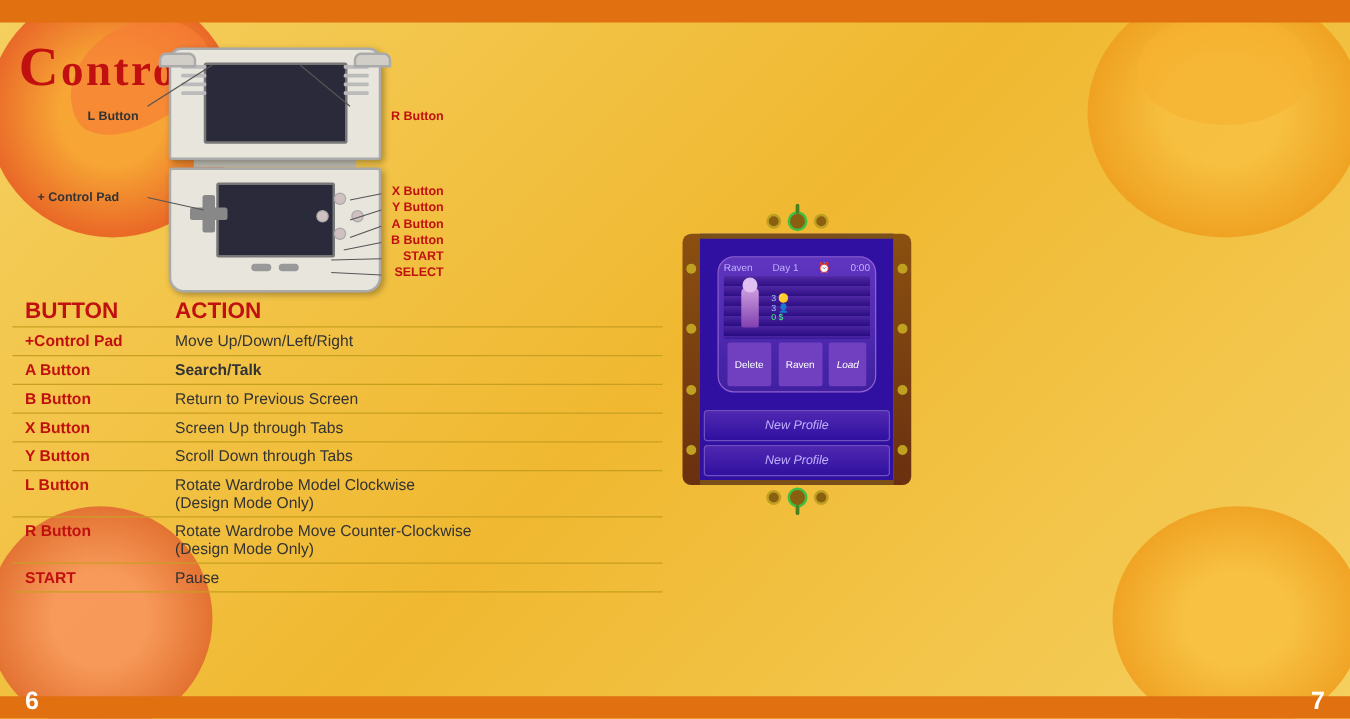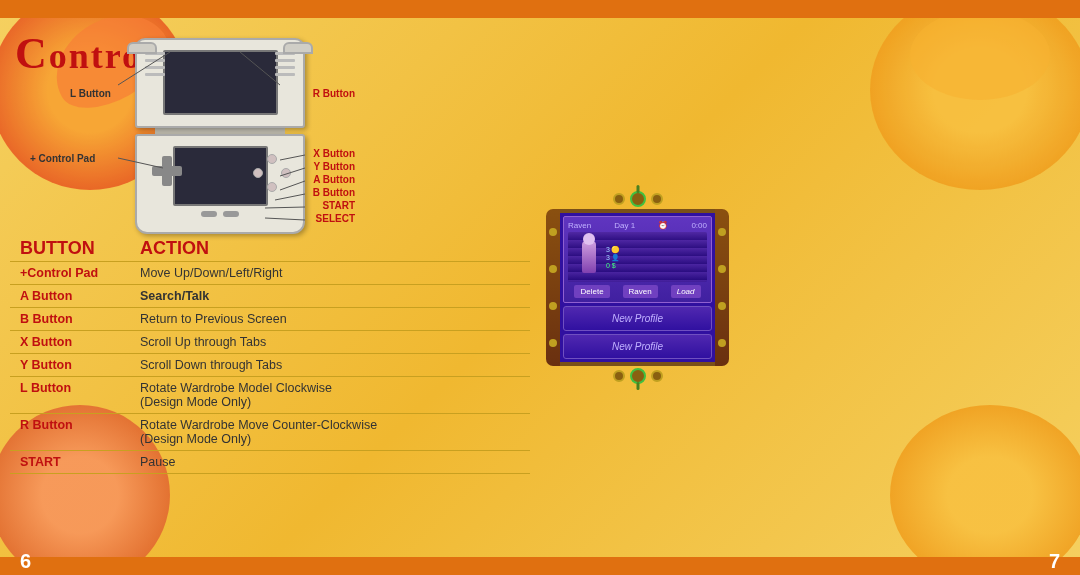--- a/index.html
+++ b/index.html
@@ -427,21 +427,21 @@
               <tr>
                 <td>A Button</td>
                 <td style="white-space: pre-line; font-weight: bold;">Search/Talk</td>
               </tr>
               <tr>
                 <td>B Button</td>
                 <td style="white-space: pre-line;">Return to Previous Screen</td>
               </tr>
               <tr>
                 <td>X Button</td>
-                <td style="white-space: pre-line;">Scroll Up through Tabs</td>
+                <td style="white-space: pre-line;">Screen Up through Tabs</td>
               </tr>
               <tr>
                 <td>Y Button</td>
                 <td style="white-space: pre-line;">Scroll Down through Tabs</td>
               </tr>
               <tr>
                 <td>L Button</td>
                 <td style="white-space: pre-line;">Rotate Wardrobe Model Clockwise
 (Design Mode Only)</td>
               </tr>
@@ -477,21 +477,21 @@
 
             <div style="width:14px;background:linear-gradient(180deg,#8a5010,#6a3010);border-radius:7px 0 0 7px;display:flex;flex-direction:column;justify-content:space-around;align-items:center;padding:4px 0;">
               <div style="width:8px;height:8px;background:#c0a020;border-radius:50%;"></div>
               <div style="width:8px;height:8px;background:#c0a020;border-radius:50%;"></div>
               <div style="width:8px;height:8px;background:#c0a020;border-radius:50%;"></div>
               <div style="width:8px;height:8px;background:#c0a020;border-radius:50%;"></div>
             </div>
 
             <div style="width:155px;background:#3010a0;border:4px solid #7a5018;border-left:none;border-right:none;">
 
-              <div style="background:linear-gradient(180deg,#6035c0,#4020a0);margin:3px;border-radius:2px;padding:4px;border:1px solid #9060d0;">
+              <div style="background:linear-gradient(180deg,#6035c0,#4020a0);margin:14px;border-radius:13px;padding:4px;border:1px solid #9060d0;">
                 <div style="display:flex;justify-content:space-between;font-size:8px;color:#c0b0ff;margin-bottom:2px;">
                   <span>Raven</span>
                   <span>
                     <span>Day 1</span>
                   </span>
                   <span style="color:#40c0ff;">⏰</span>
                   <span>0:00</span>
                 </div>
                 <div style="height:50px;background:linear-gradient(180deg,#5028b0,#2810a0);border-radius:2px;display:flex;align-items:center;gap:5px;padding:4px;position:relative;overflow:hidden;">
 
@@ -501,21 +501,21 @@
                     <div style="position:absolute;top:-8px;left:1px;width:12px;height:12px;background:#e0c0f0;border-radius:50%;"></div>
                   </div>
 
                   <div style="position:relative;z-index:1;color:#a0d0ff;font-size:7px;margin-left:5px;">
                     <div>3 🟡</div>
                     <div>3 👤</div>
                     <div style="color:#40ff80;">0 $</div>
                   </div>
                 </div>
                 <div style="display:flex;justify-content:space-around;margin-top:3px;">
-                  <button class="profile-btn-small" style="background:#7040c0;border:none;border-radius:2px;color:#fff;font-size:8px;padding:2px 6px;cursor:pointer;">Delete</button>
+                  <button class="profile-btn-small" style="background:#7040c0;border:none;border-radius:2px;color:#fff;font-size:8px;padding:13px 6px;cursor:pointer;">Delete</button>
                   <button class="profile-btn-small" style="background:#7040c0;border:none;border-radius:2px;color:#fff;font-size:8px;padding:2px 6px;cursor:pointer;">Raven</button>
                   <button class="profile-btn-small" style="background:#7040c0;border:none;border-radius:2px;color:#fff;font-size:8px;padding:2px 6px;cursor:pointer;font-style:italic;">Load</button>
                 </div>
               </div>
 
               <div style="background:linear-gradient(180deg,#5028b0,#3010a0);margin:3px;border-radius:3px;padding:6px;border:1px solid #7050c0;text-align:center;">
                 <div style="color:#c0b0ff;font-size:10px;font-style:italic;">New Profile</div>
               </div>
 
               <div style="background:linear-gradient(180deg,#5028b0,#3010a0);margin:3px;border-radius:3px;padding:6px;border:1px solid #7050c0;text-align:center;">

